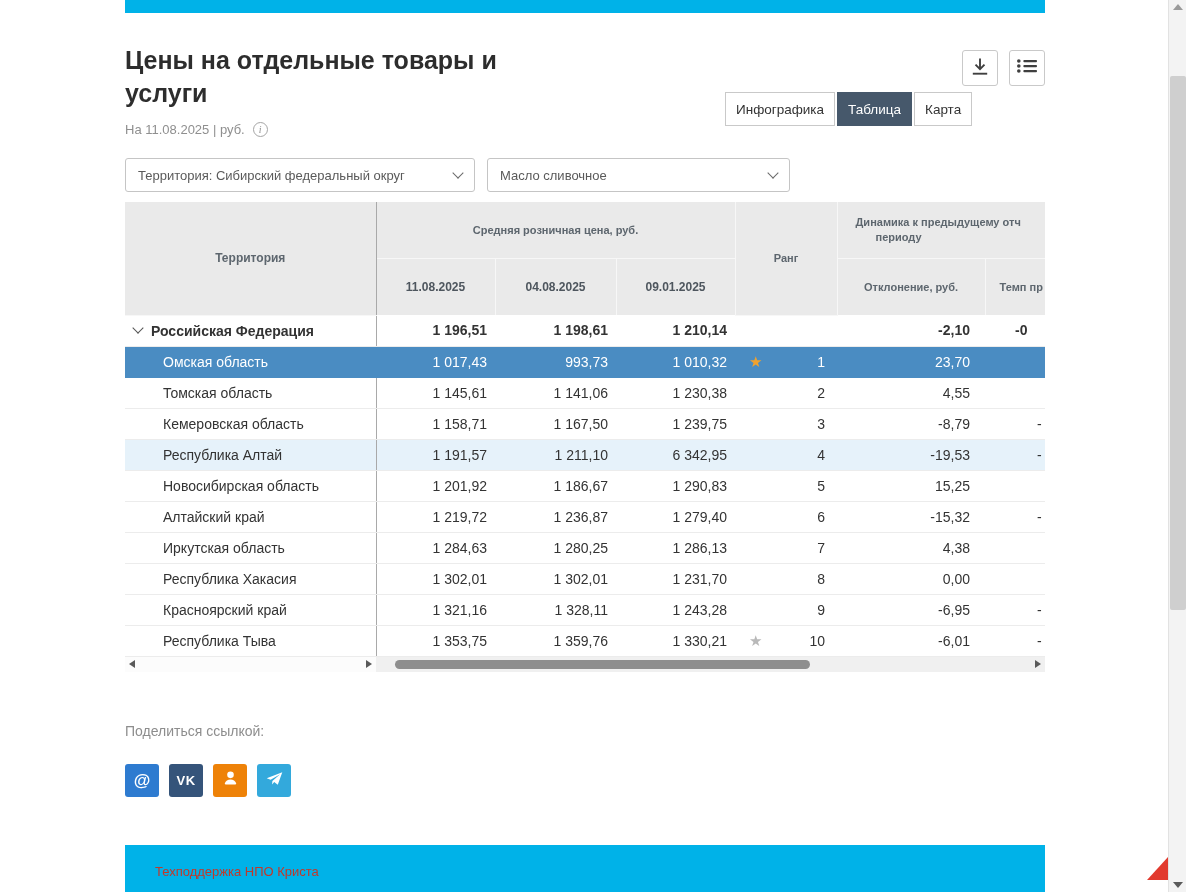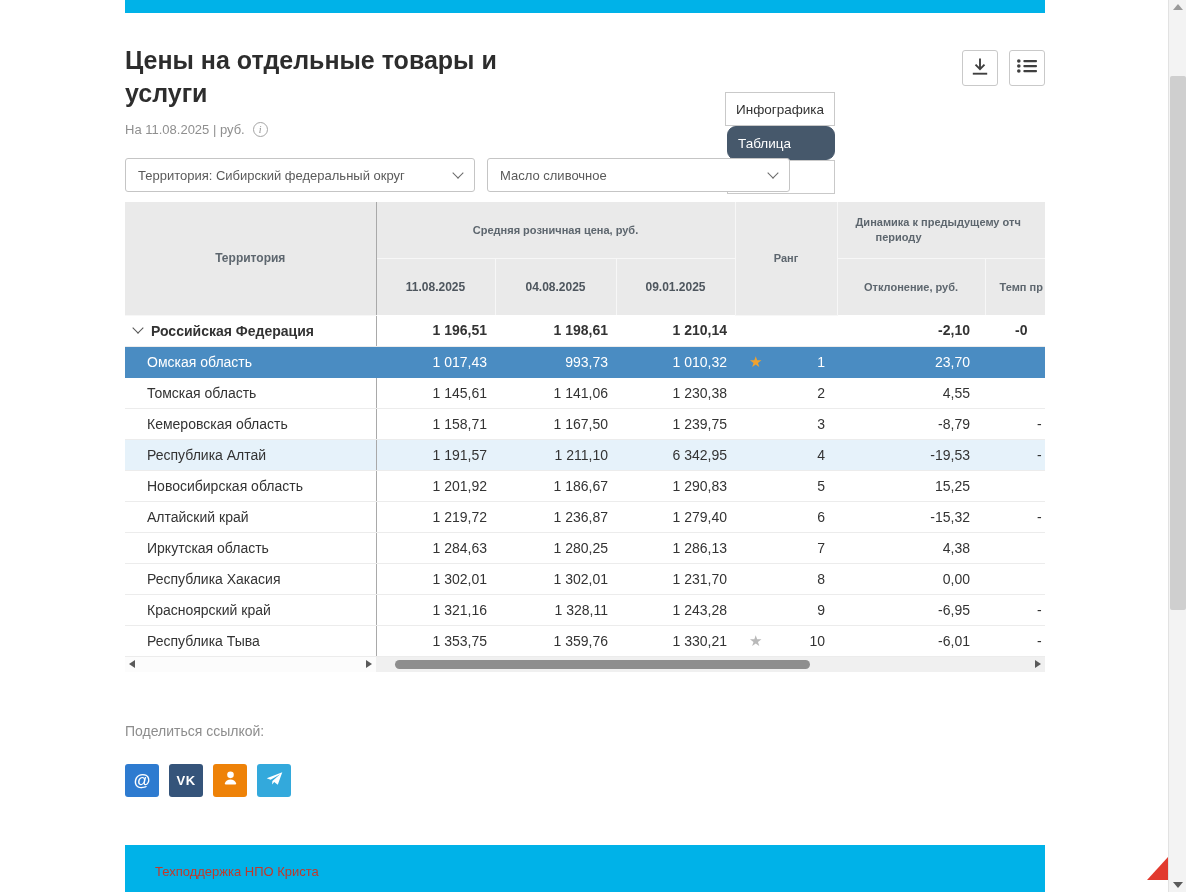--- a/index.html
+++ b/index.html
@@ -20,26 +20,26 @@
                display:inline-flex; align-items:center; justify-content:center;
                font:italic 10px "Liberation Serif", serif; color:#8f8f8f; }
 
   
   .icon-btn { position:absolute; top:50px; width:36px; height:36px; border:1px solid #c9c9c9;
               border-radius:3px; background:#fff; display:flex; align-items:center;
               justify-content:center; cursor:pointer; }
   .btn-download { left:962px; } .btn-list { left:1009px; }
 
   
-  .tabs { left:725px; top:92px; display:flex;flex-direction:column; }
+  .tabs { left:725px; top:92px; display:flex; }
   .tab { height:34px; padding:0 10px; border:1px solid #c9c9c9; background:#fff;
          font-size:13.5px; color:#333; display:flex; align-items:center; margin-left:2px;
          cursor:pointer; white-space:nowrap; }
   .tab:first-child { margin-left:0; }
-  .tab.active { background:#46586b; color:#fff; border-color:#46586b;border-radius:9px; }
+  .tab.active { background:#46586b; color:#fff; border-color:#46586b; }
 
   
   .filters { left:125px; top:158px; display:flex; gap:12px; }
   .select { height:34px; border:1px solid #c5c5c5; border-radius:3px; background:#fff;
             display:flex; align-items:center; justify-content:space-between;
             padding:0 12px; font-size:13px; color:#5a5a5a; cursor:pointer; }
   .sel-territory { width:350px;gap:12px; } .sel-product { width:303px; }
   .caret { width:8px; height:8px; border-right:1.5px solid #6a6a6a;
            border-bottom:1.5px solid #6a6a6a; transform:rotate(45deg); margin-top:-4px; flex:none; }
 
@@ -57,21 +57,21 @@
   .h-growth { text-align:left; padding-left:14px; }
   tbody td { height:31px; font-size:14px; color:#333; border-bottom:1px solid #ececec;
              background:#fff; }
   tr.bold td { font-weight:bold;padding-left:30px; }
   tr.highlight td { background:var(--highlight-row,#e6f2fa); }
   tr.selected td { background:var(--selected-row,#4a8cc2); color:#fff;
                    border-bottom-color:var(--selected-row,#4a8cc2); }
   .cell-ter { border-right:1px solid #a9a9a9; }
   tr.selected .cell-ter { border-right-color:var(--selected-row,#4a8cc2); }
   tr.parent .cell-ter { padding-left:9px; }
-  tr.child  .cell-ter { padding-left:22px; }
+  tr.child  .cell-ter { padding-left:38px; }
   .ter-wrap { display:flex; align-items:center; }
   .chev { width:8px; height:8px; border-right:1.5px solid #555; border-bottom:1.5px solid #555;
           transform:rotate(45deg); margin:-5px 9px 0 0; flex:none; cursor:pointer; }
   .cell-num { text-align:right; padding-right:8px; }
   .cell-dev { padding-right:15px; }
   .cell-growth { text-align:left; padding-left:52px; }
   .rank-wrap { display:flex; align-items:center; padding:0 12px 0 14px; }
   .star { font-size:15px; line-height:1; }
   .rank-num { margin-left:auto; }
 

